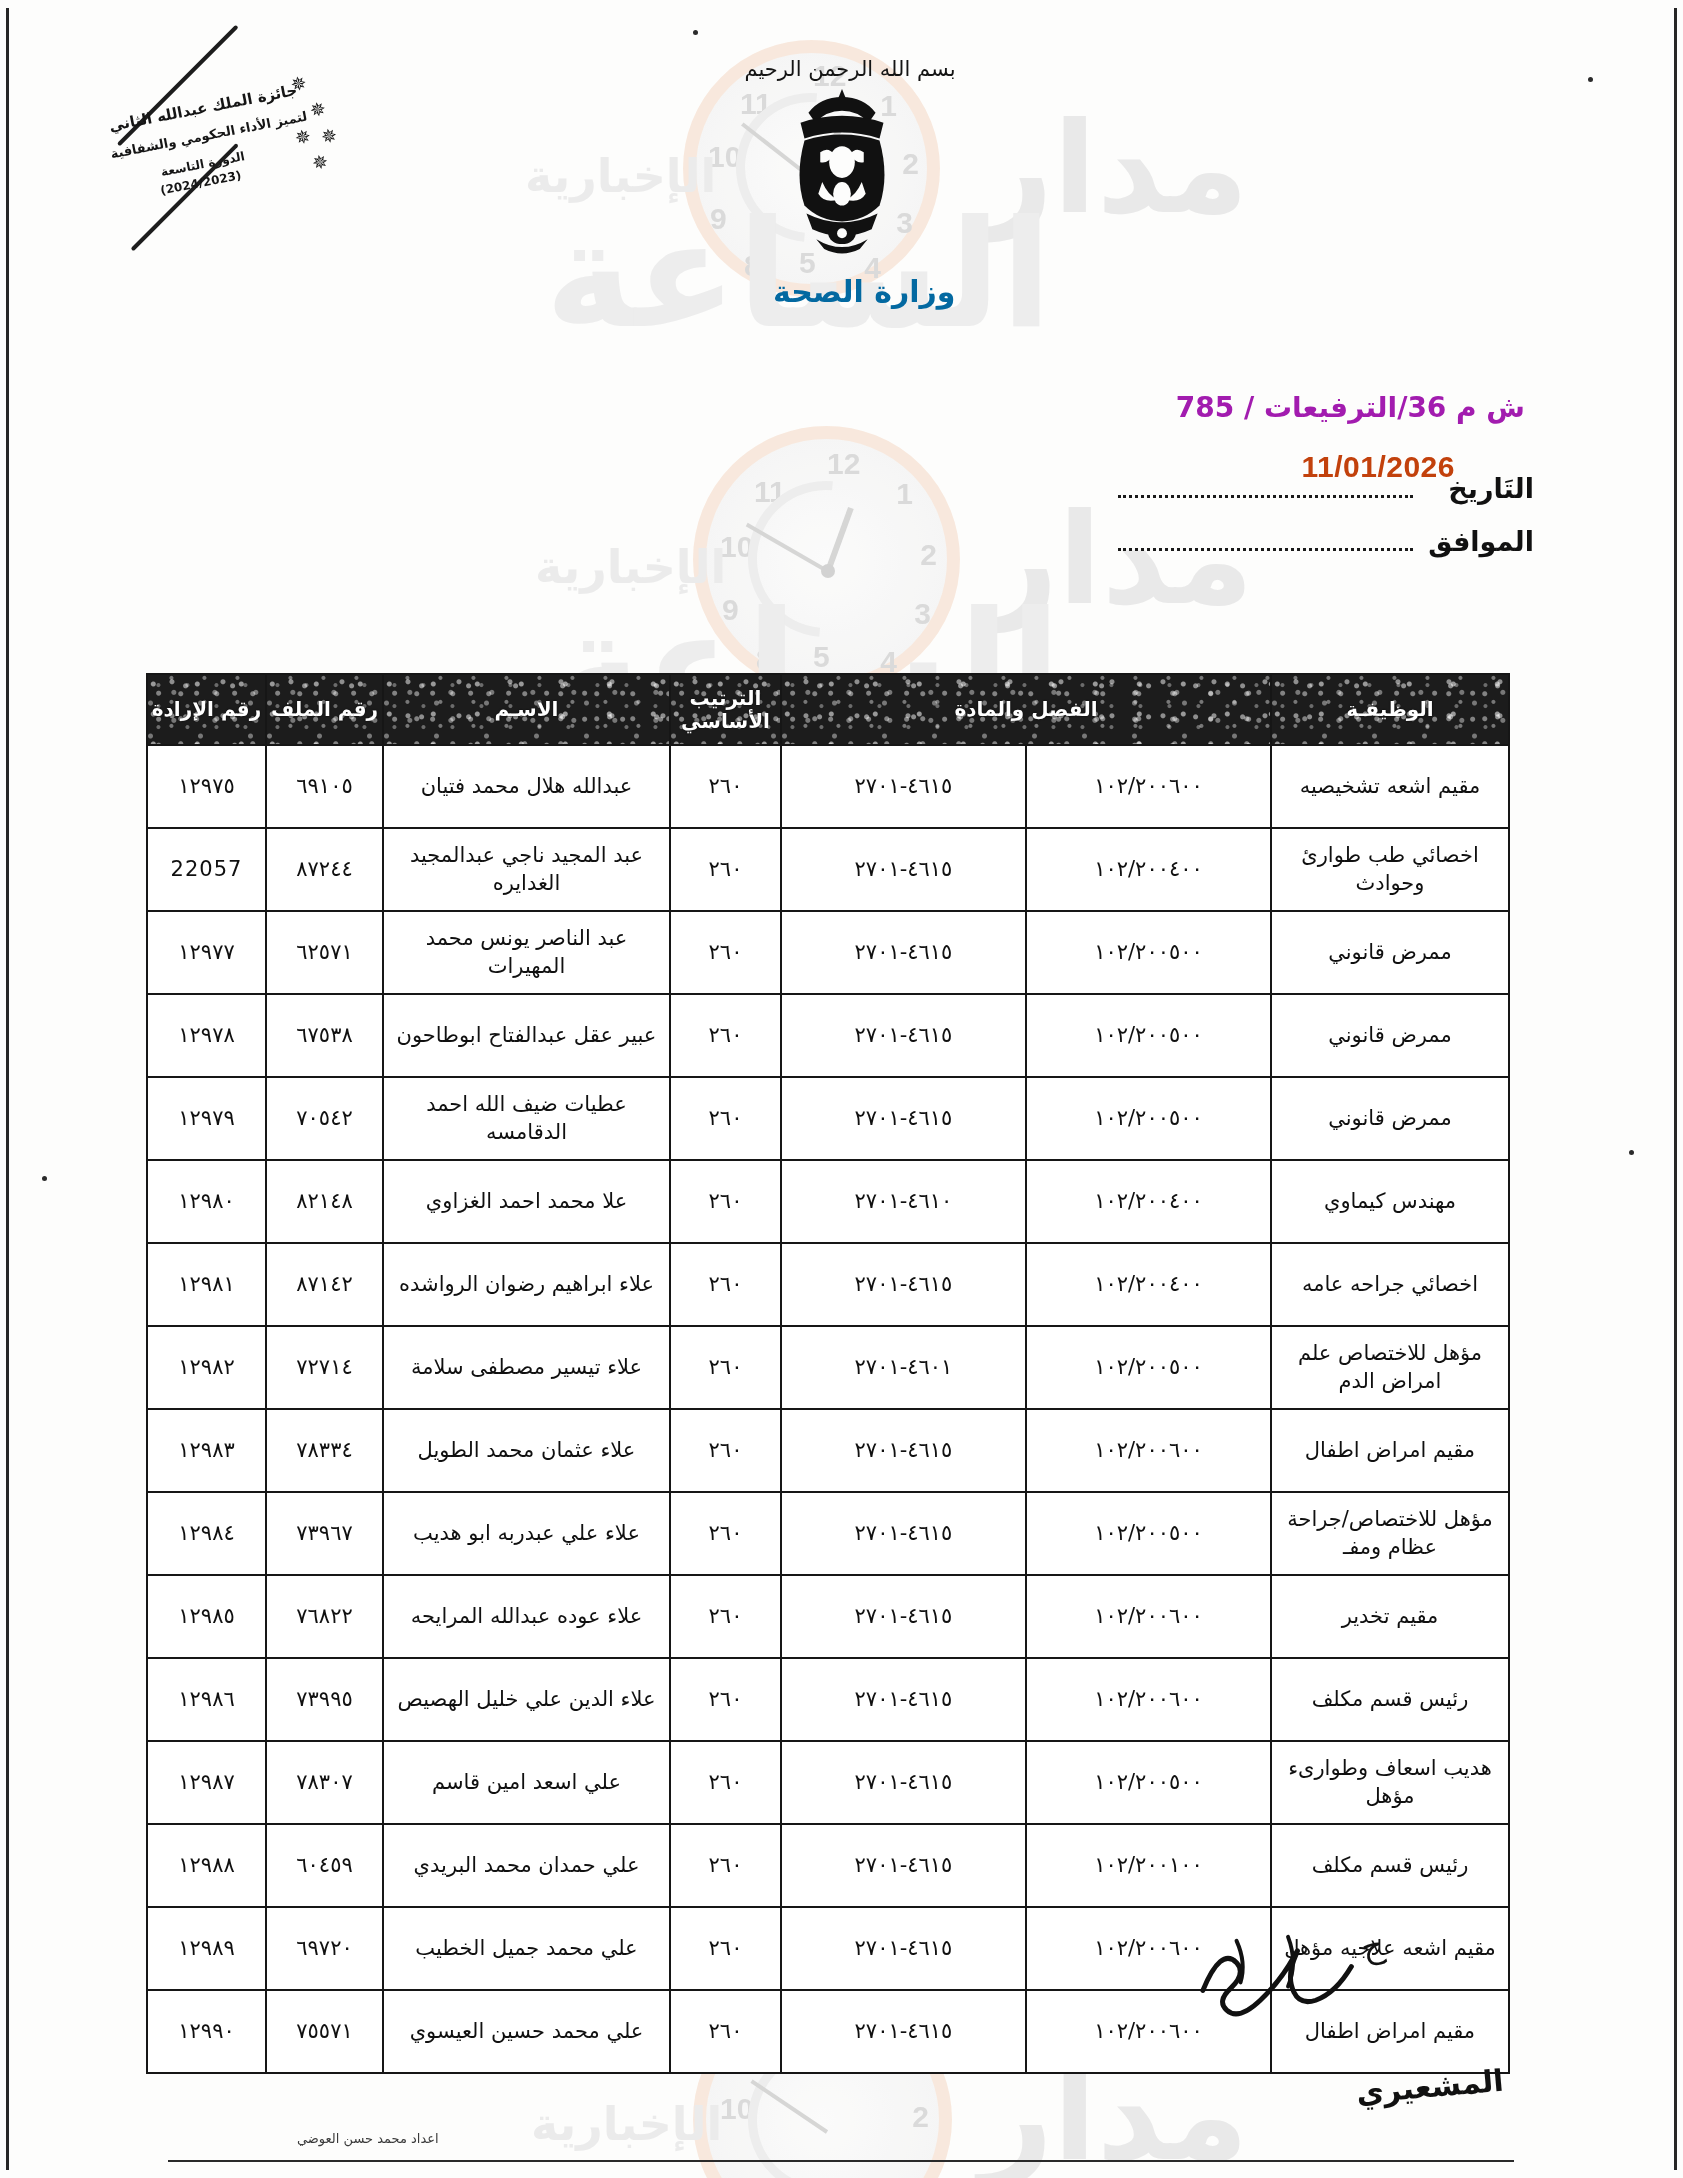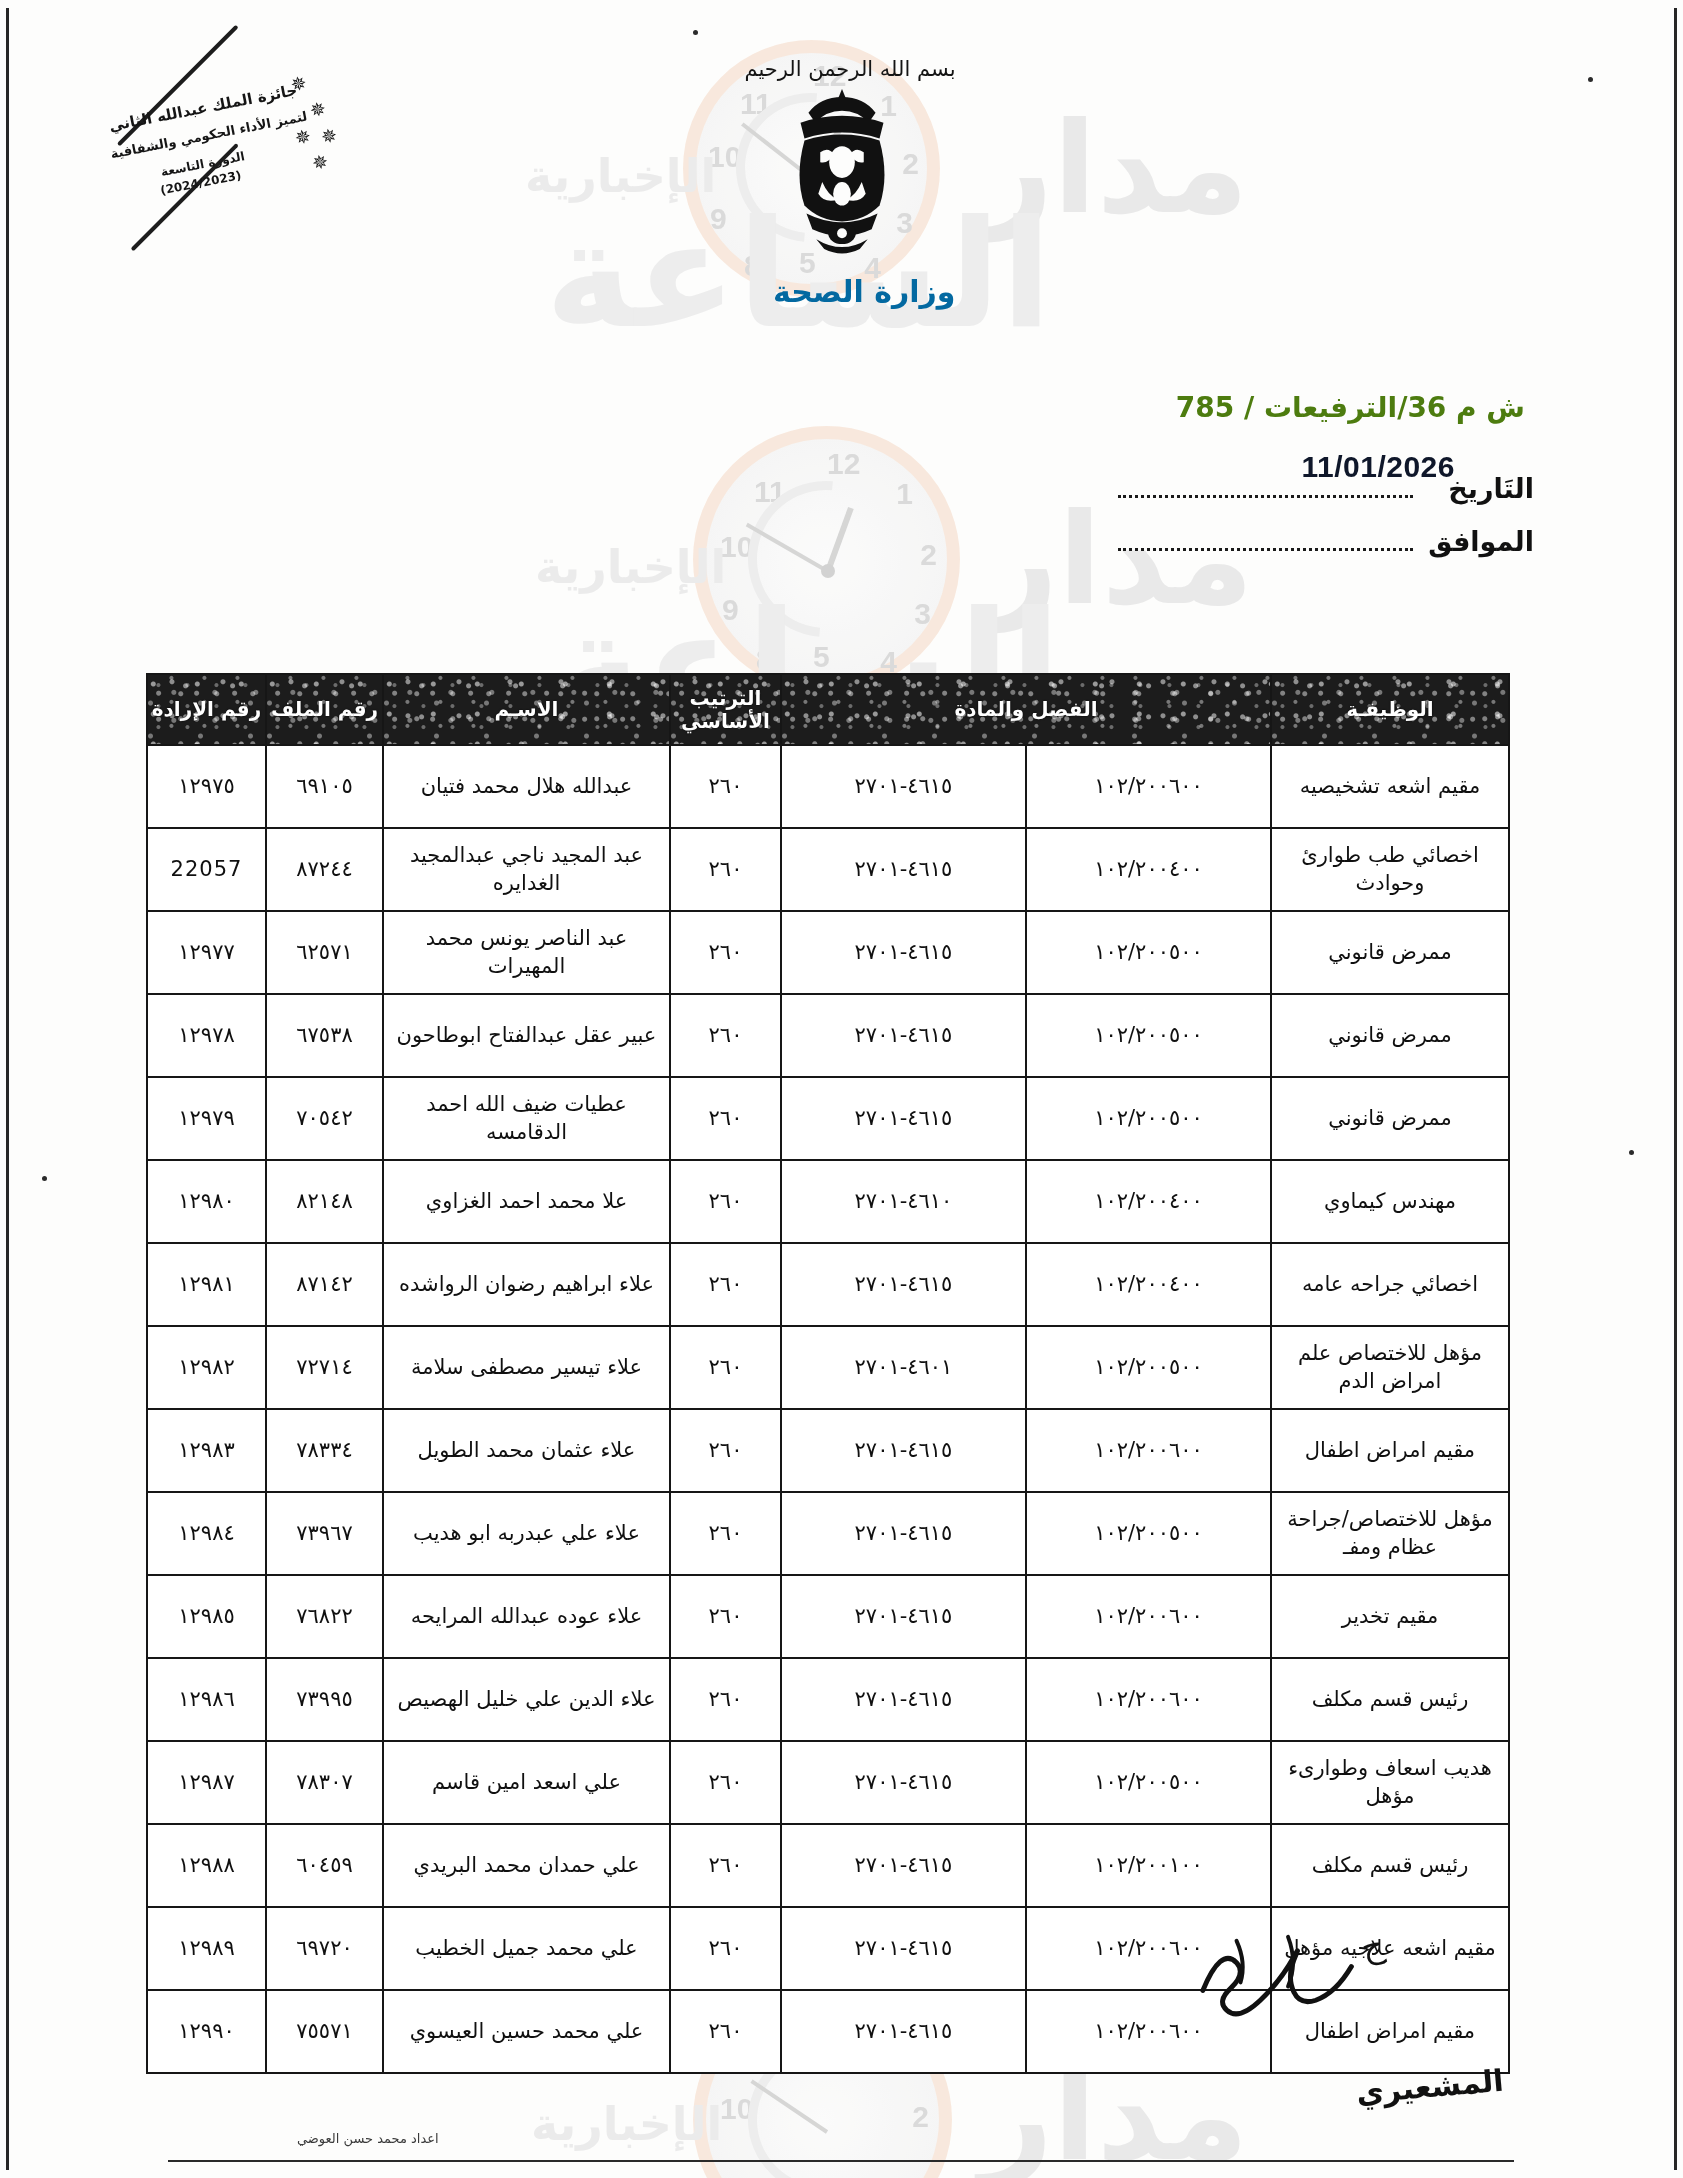--- a/index.html
+++ b/index.html
@@ -139,32 +139,32 @@
     font-weight: 700;
     letter-spacing: -1px;
   }
 
   .refno {
     position: absolute;
     right: 158px;
     top: 391px;
     font-size: 28px;
     font-weight: 700;
-    color: #4d7c0f;
+    color: #a21caf;
     direction: rtl;
     white-space: nowrap;
     z-index: 4;
   }
   .docdate {
     position: absolute;
     right: 228px;
     top: 450px;
     font-size: 30px;
     font-weight: 700;
-    color: #0f172a;
+    color: #c2410c;
     font-family: "Liberation Sans", sans-serif;
     letter-spacing: 0.5px;
     z-index: 4;
   }
 
   .meta-rows {
     position: absolute;
     right: 149px;
     top: 473px;
     width: 416px;

